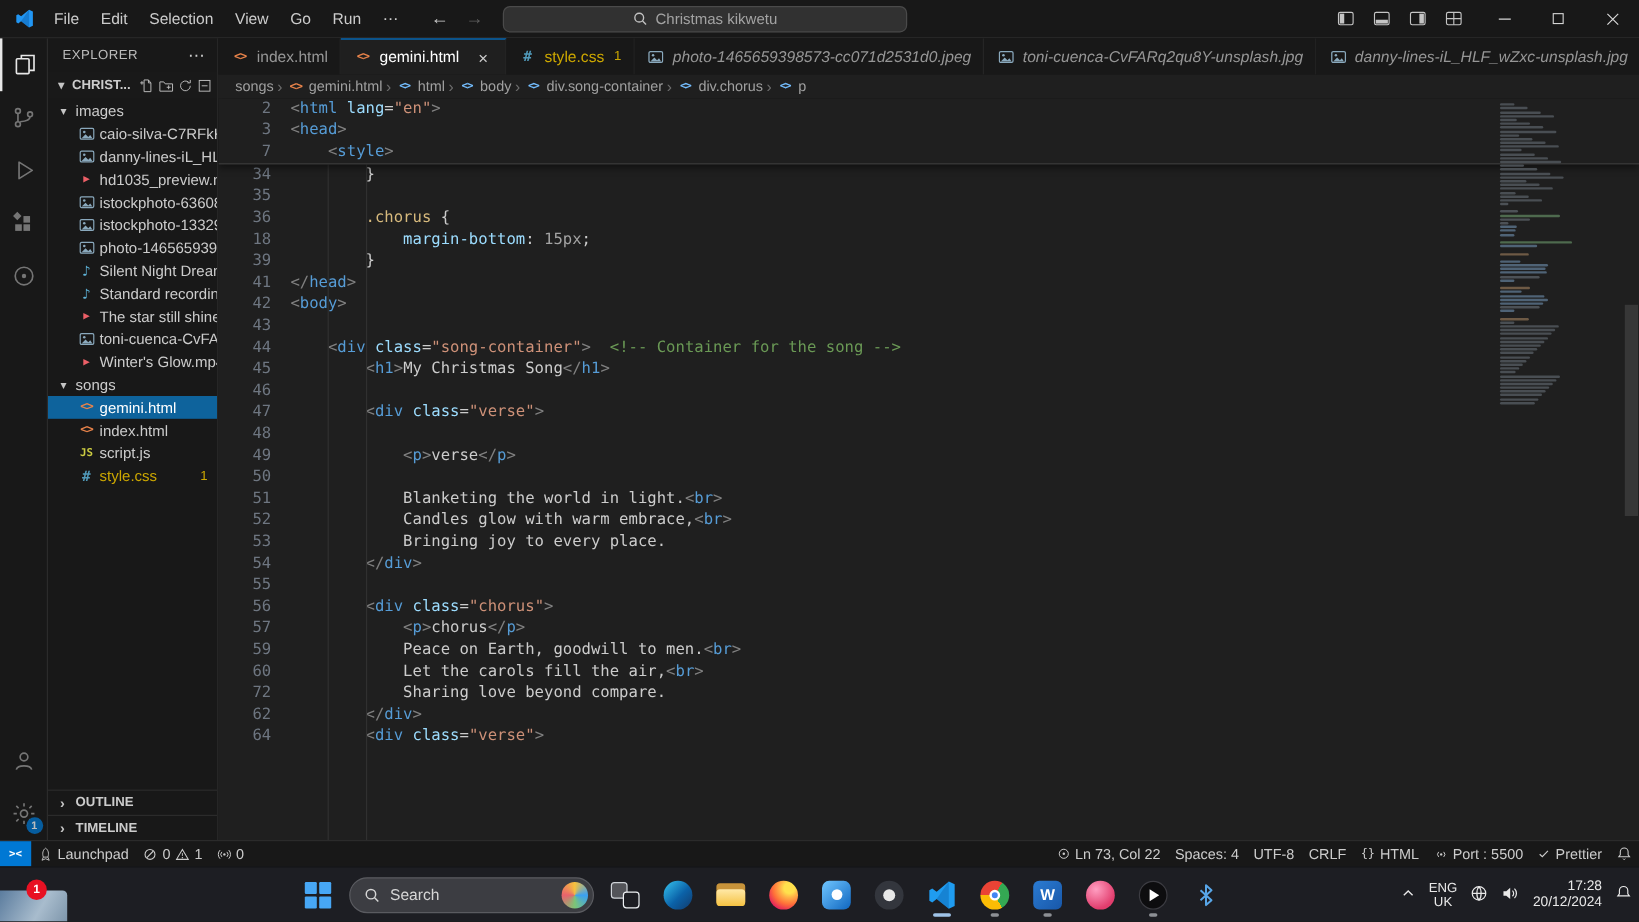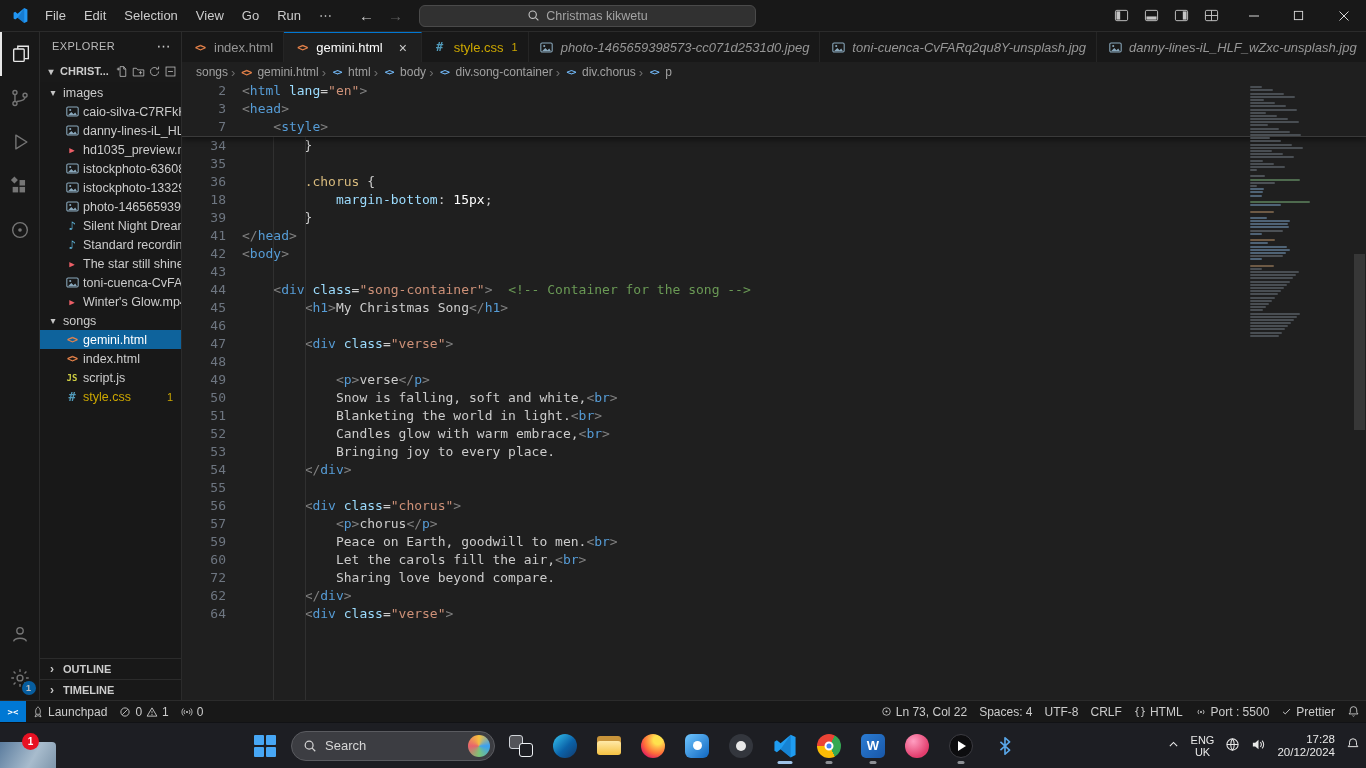--- a/index.html
+++ b/index.html
@@ -81,21 +81,21 @@
     box-shadow:0 3px 6px rgba(0,0,0,.45)}
   .lines{position:absolute;top:55px;left:0;right:0}
   .guide{position:absolute;top:55px;bottom:0;width:1px;background:#303030;z-index:1}
   .minimap{position:absolute;top:3px;right:50px;width:70px;z-index:5}
   .mm-bar{height:2px;margin:1.2px 0 0 4px;border-radius:1px}
   .vscroll{position:absolute;right:1px;top:172px;width:11px;height:176px;background:#505050;opacity:.5;z-index:6}
 
   
   .tk-p{color:#808080}.tk-t{color:#569cd6}.tk-a{color:#9cdcfe}.tk-s{color:#ce9178}
   .tk-x{color:#cccccc}.tk-c{color:#6a9955}.tk-sel{color:#d7ba7d}.tk-pr{color:#9cdcfe}
-  .tk-v{color:#569cd6}.tk-n{color:#ffffff}
+  .tk-v{color:#569cd6}.tk-n{color:#a3a3a3}
 
   
   .statusbar{height:22px;background:#181818;border-top:1px solid #2b2b2b;display:flex;align-items:center;
     font-size:12px;color:#cccccc;flex-shrink:0}
   .sb-item{display:flex;align-items:center;gap:4px;padding:0 6px;height:100%}
   .sb-remote{width:26px;background:#0078d4;color:#ffffff;justify-content:center;font-size:9px;font-weight:bold;
     font-family:"DejaVu Sans Mono",monospace;padding:0}
   .sb-right{margin-left:auto;display:flex;height:100%}
   .sb-item svg{flex-shrink:0}
 
@@ -581,21 +581,20 @@
             <div class="code-line">
               <span class="ln">48</span>
               <span class="code"></span>
             </div>
             <div class="code-line">
               <span class="ln">49</span>
               <span class="code"><span class="tk-x">            </span><span class="tk-p">&lt;</span><span class="tk-t">p</span><span class="tk-p">&gt;</span><span class="tk-x">verse</span><span class="tk-p">&lt;/</span><span class="tk-t">p</span><span class="tk-p">&gt;</span></span>
             </div>
             <div class="code-line">
               <span class="ln">50</span>
-              <span class="code"><span class="tk-x">            Snow is falling, soft and white,</span><span class="tk-p">&lt;</span><span class="tk-t">br</span><span class="tk-p">&gt;</span></span>
             </div>
             <div class="code-line">
               <span class="ln">51</span>
               <span class="code"><span class="tk-x">            Blanketing the world in light.</span><span class="tk-p">&lt;</span><span class="tk-t">br</span><span class="tk-p">&gt;</span></span>
             </div>
             <div class="code-line">
               <span class="ln">52</span>
               <span class="code"><span class="tk-x">            Candles glow with warm embrace,</span><span class="tk-p">&lt;</span><span class="tk-t">br</span><span class="tk-p">&gt;</span></span>
             </div>
             <div class="code-line">

